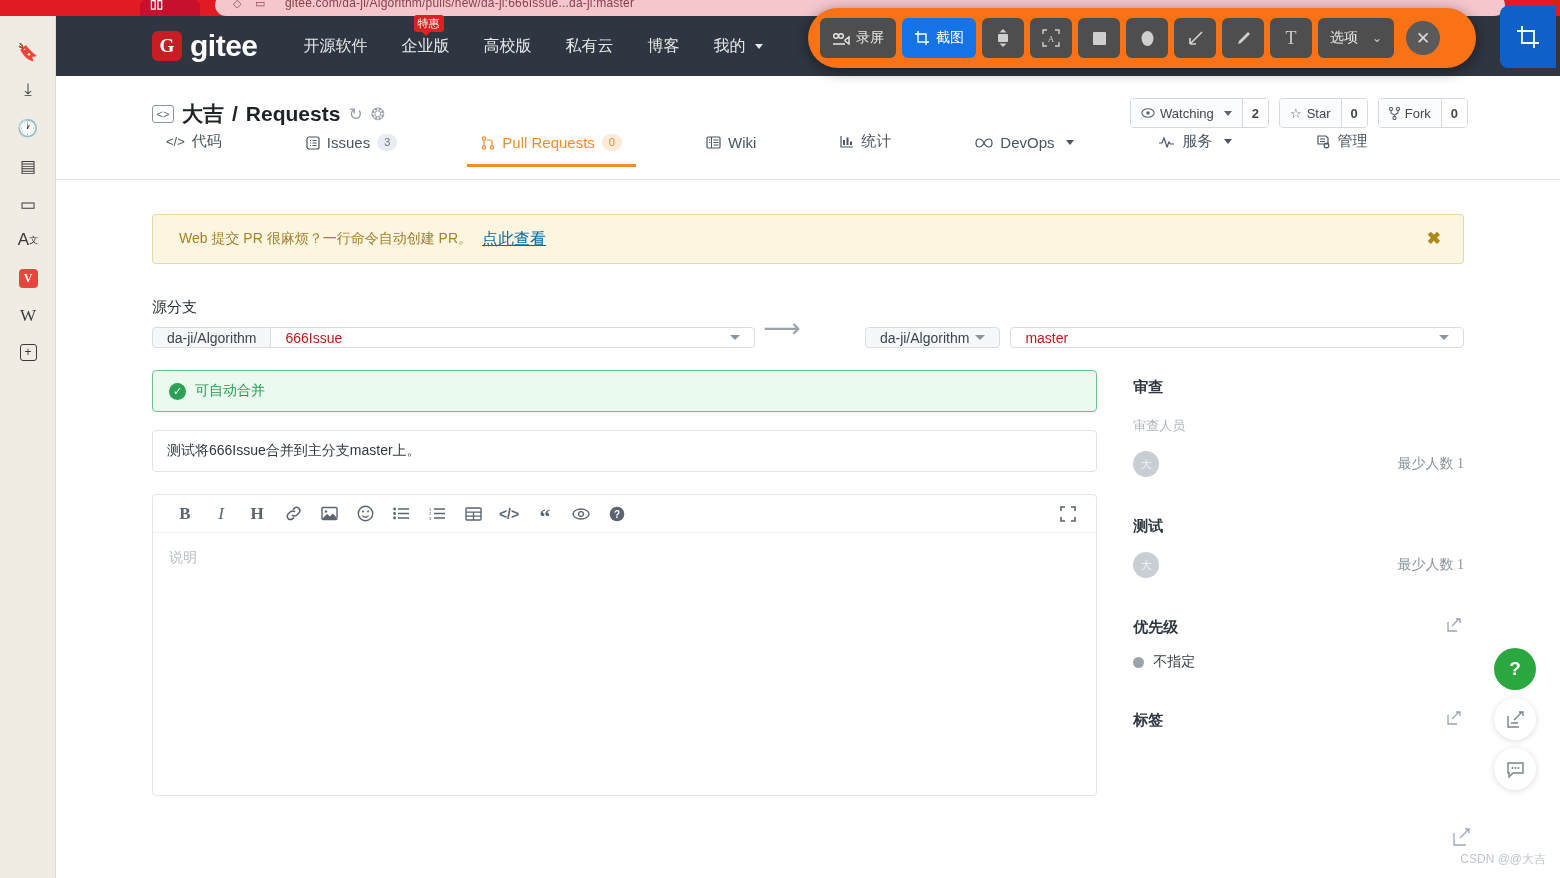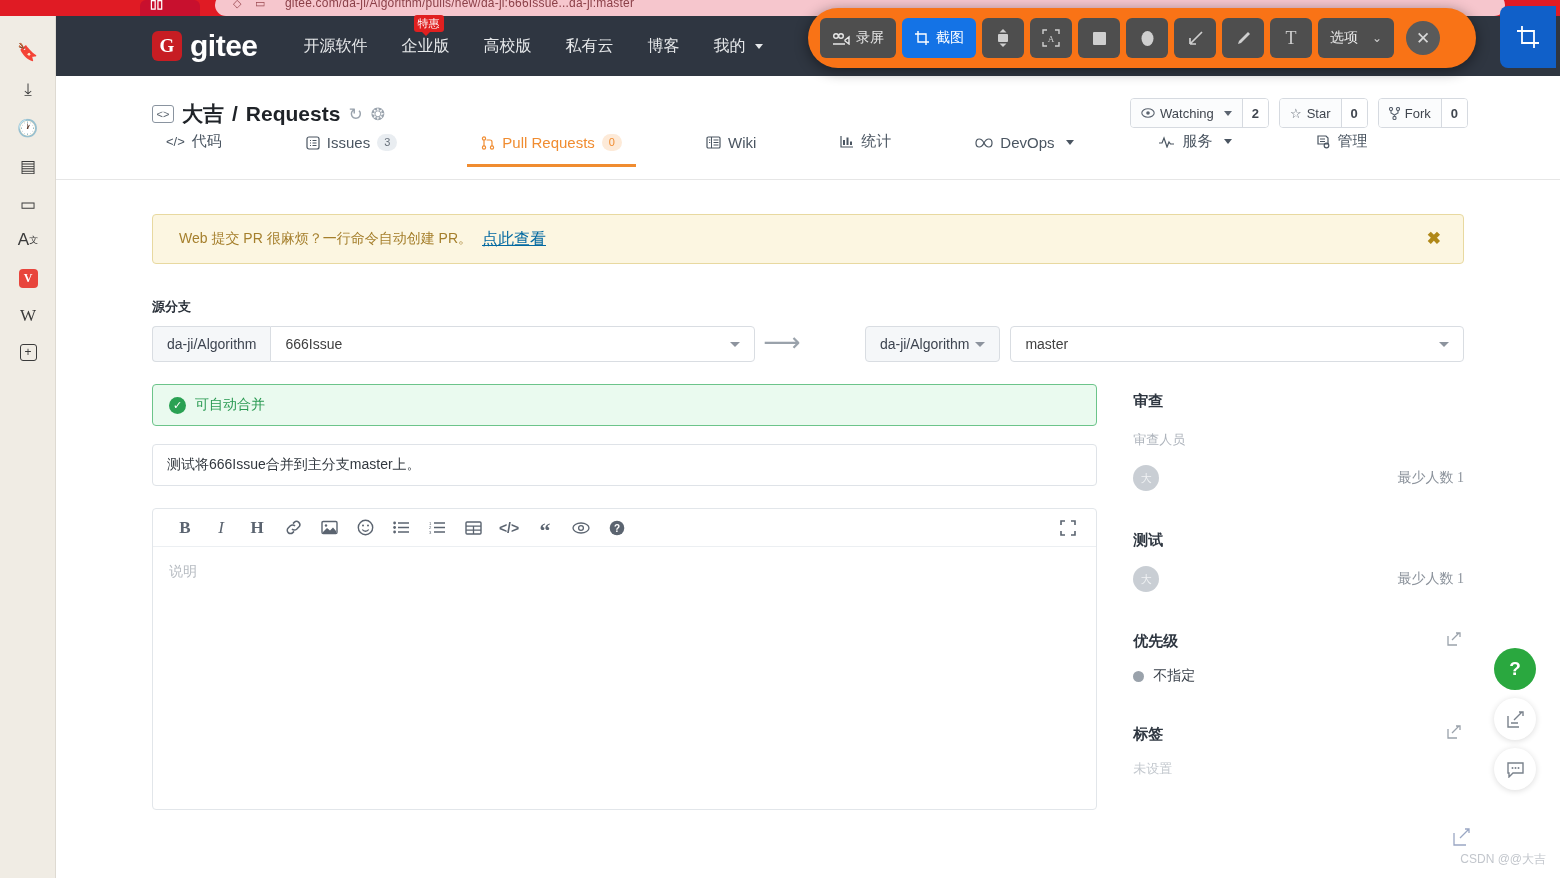--- a/index.html
+++ b/index.html
@@ -146,32 +146,32 @@
   }
   .alert-text{ margin-left:26px; font-size:14px; color:#a57f2c; }
   .alert-link{ color:#0369a1; margin-left:10px; cursor:pointer;text-decoration:underline; }
   .alert-close{ position:absolute; right:22px; top:13px; color:#b08818; font-size:17px; font-weight:bold; cursor:pointer;}
 
   .h-create{ margin-top:32px; font-size:21px; font-weight:bold; color:#1f2328; }
 
   .branch-row{ margin-top:34px; display:flex; align-items:flex-end; }
   .branch-col-src{ width:626px; }
   .branch-col-dst{ width:622px; margin-left:56px; }
-  .field-label{ font-size:13px; font-weight:bold; color:#2b323b; margin-bottom:10px; }
-  .selgroup{ display:flex; height:36px;justify-content:flex-end; }
+  .field-label{ font-size:15px; font-weight:normal; color:#2b323b; margin-bottom:10px; }
+  .selgroup{ display:flex; height:21px;justify-content:flex-end; }
   .sel-repo{
     display:flex; align-items:center; padding:0 14px;
     background:#f5f7f9; border:1px solid #d9dde2; border-right:none;
     border-radius:4px 0 0 4px; font-size:14px; color:#3d4450; white-space:nowrap;
   }
   .sel-repo.with-caret{ border-right:1px solid #d9dde2; border-radius:4px; gap:6px; }
   .sel-branch{
     flex:1; display:flex; align-items:center; justify-content:space-between;
     padding:0 14px; background:#fff; border:1px solid #d9dde2;
-    border-radius:0 4px 4px 0; font-size:14px; color:#404040; cursor:pointer;
+    border-radius:0 4px 4px 0; font-size:14px; color:#b91c1c; cursor:pointer;
   }
   .sel-branch.standalone{ border-radius:4px; margin-left:10px; }
   .tri-down{
     width:0;height:0; border-left:5px solid transparent; border-right:5px solid transparent;
     border-top:5px solid #8d949e;
   }
   .arrow-mid{
     width:56px; display:flex; align-items:center; justify-content:center;
     font-size:26px; color:#9aa2ab; padding-bottom:4px;
   }
@@ -615,21 +615,20 @@
             </div>
           </div>
 
           <div class="side-block">
             <div class="side-h">标签</div>
             <span class="edit-ico">
               <svg width="16" height="16" viewBox="0 0 16 16">
                   <path d="M2 5v9h9M13 2l-7 7M10 2h4v4" stroke="#9aa2ab" stroke-width="1.3" fill="none"></path>
                 </svg>
             </span>
-            <div class="unset">未设置</div>
           </div>
 
         </div>
       </div>
     </div>
 
     <div class="fab help">
       <span>?</span>
     </div>
     <div class="fab write">

